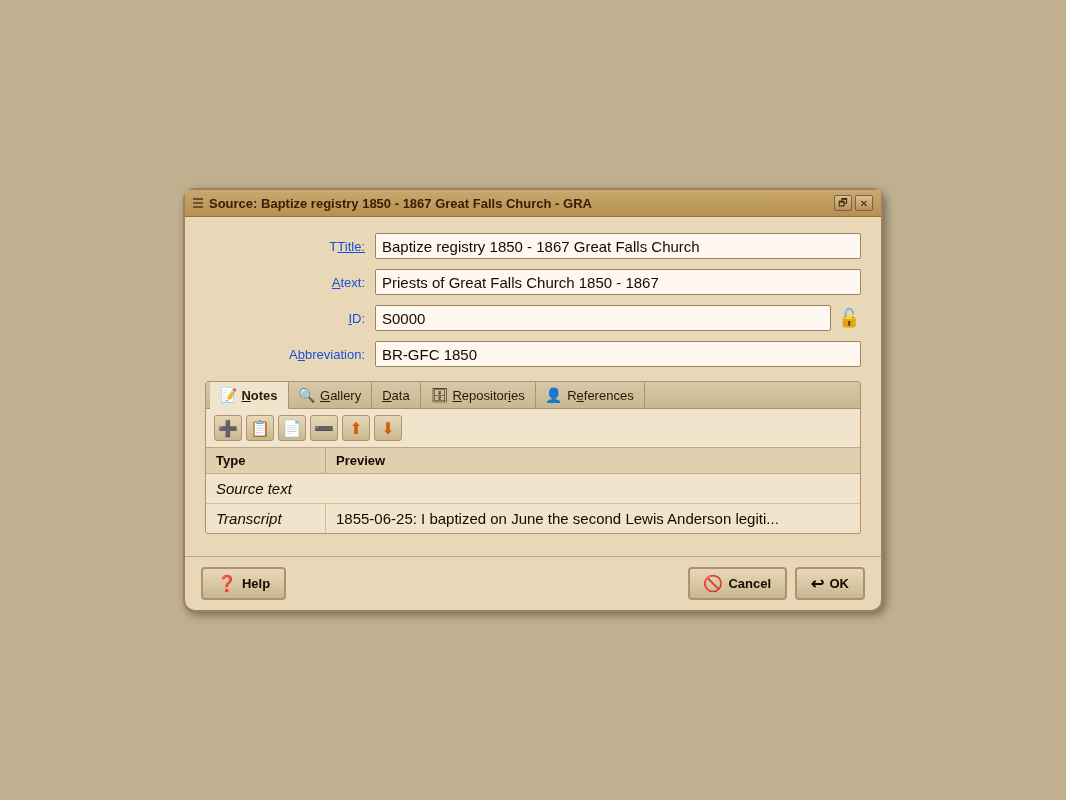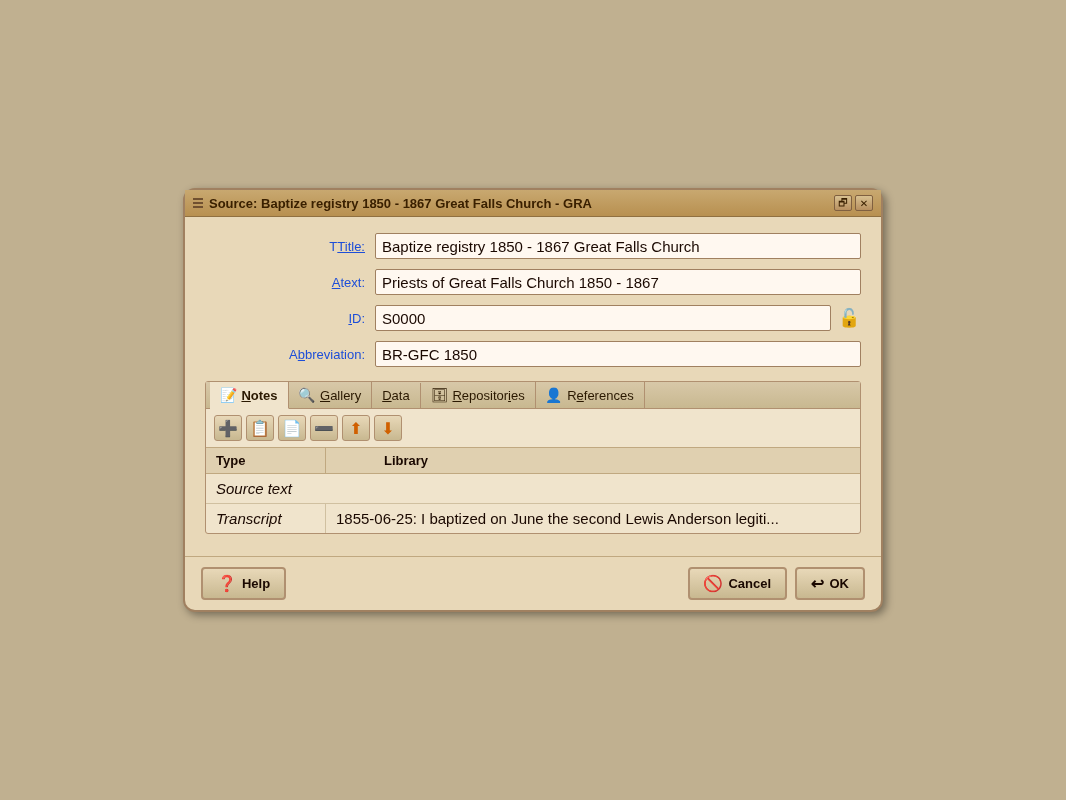--- a/index.html
+++ b/index.html
@@ -159,21 +159,20 @@
     .toolbar-btn.orange {
       color: #d06000;
     }
     .table-section {
       padding: 0;
     }
     .table-header {
       display: flex;
       background: #e0d0b0;
       border-bottom: 1px solid #c0a880;
-      gap: 48px;
     }
     .th {
       padding: 5px 10px;
       font-weight: bold;
       font-size: 13px;
       color: #1a0800;
       border-right: 1px solid #c0a880;
     }
     .th:first-child { width: 120px; }
     .th:last-child { flex: 1; border-right: none; }
@@ -320,21 +319,21 @@
         <div class="toolbar-btn" title="Copy">📋</div>
         <div class="toolbar-btn" title="Edit">📄</div>
         <div class="toolbar-btn" title="Remove" style="color:#888">➖</div>
         <div class="toolbar-btn orange" title="Move Up">⬆</div>
         <div class="toolbar-btn orange" title="Move Down">⬇</div>
       </div>
 
       <div class="table-section">
         <div class="table-header">
           <div class="th">Type</div>
-          <div class="th">Library</div>
+          <div class="th">Preview</div>
         </div>
         <div class="table-row-item">
           <div class="td">Source text</div>
         </div>
         <div class="table-row-item">
           <div class="td">Transcript</div>
           <div class="td">1855-06-25: I baptized on June the second Lewis Anderson legiti...</div>
         </div>
       </div>
     </div>

